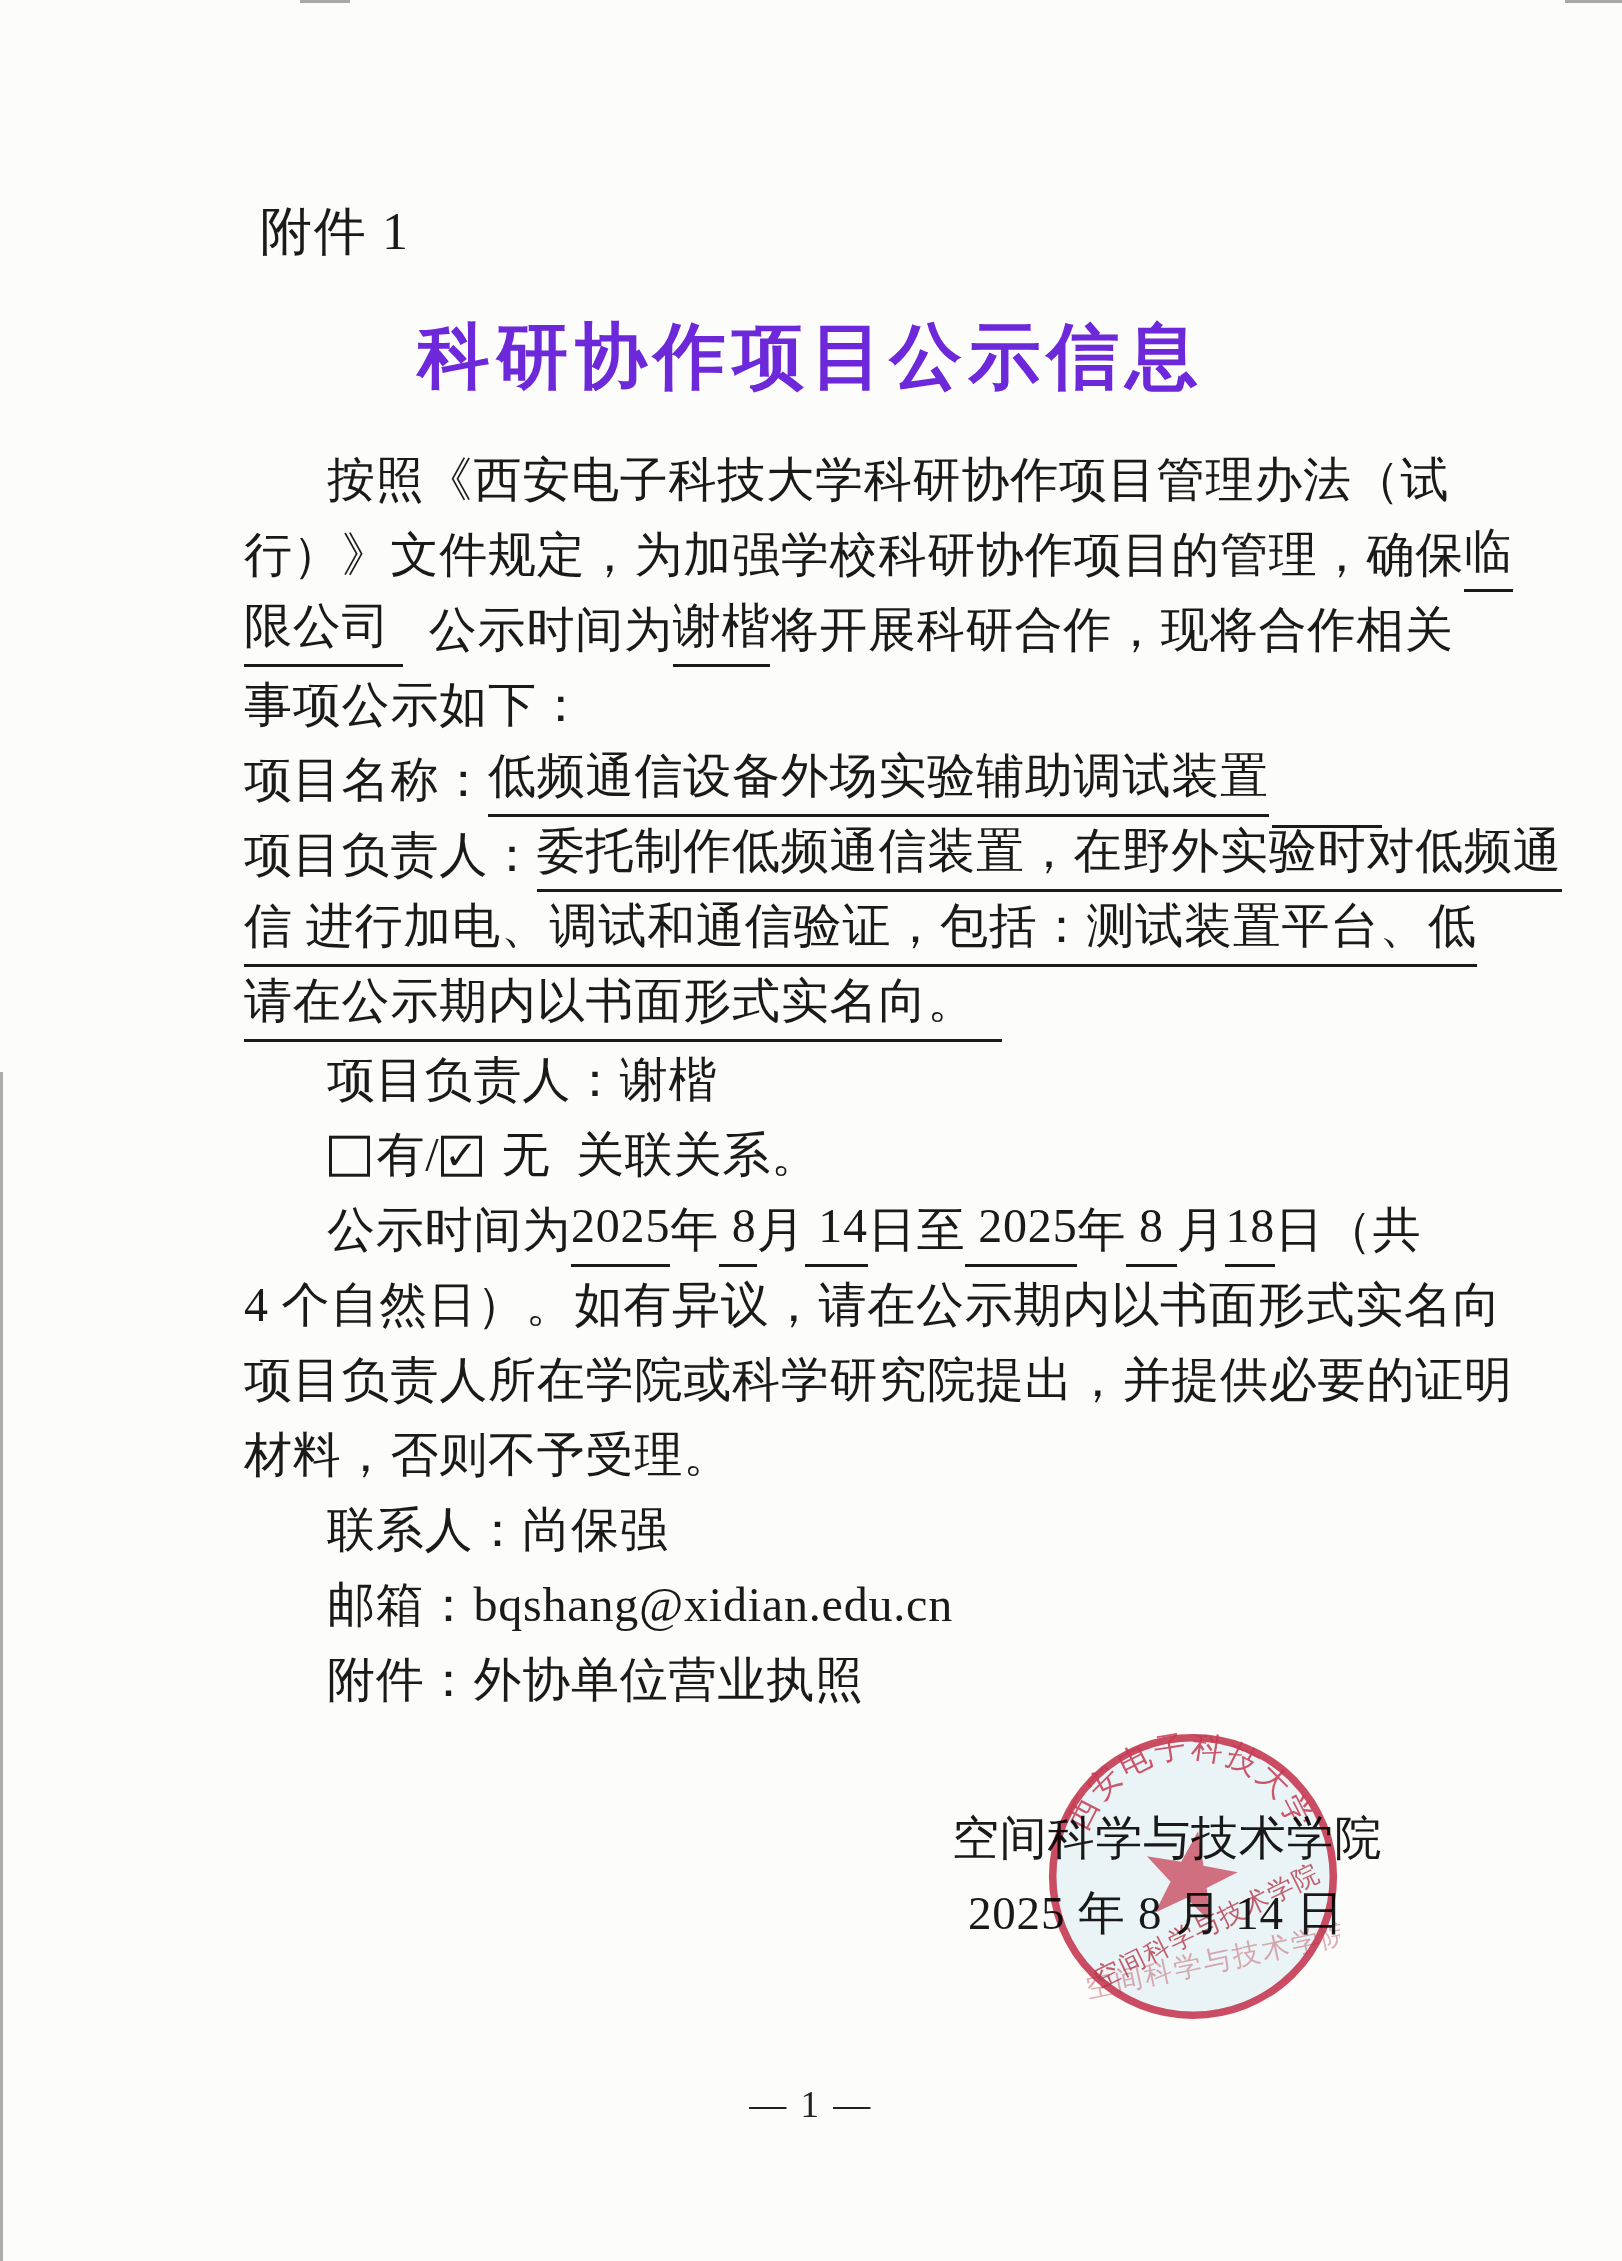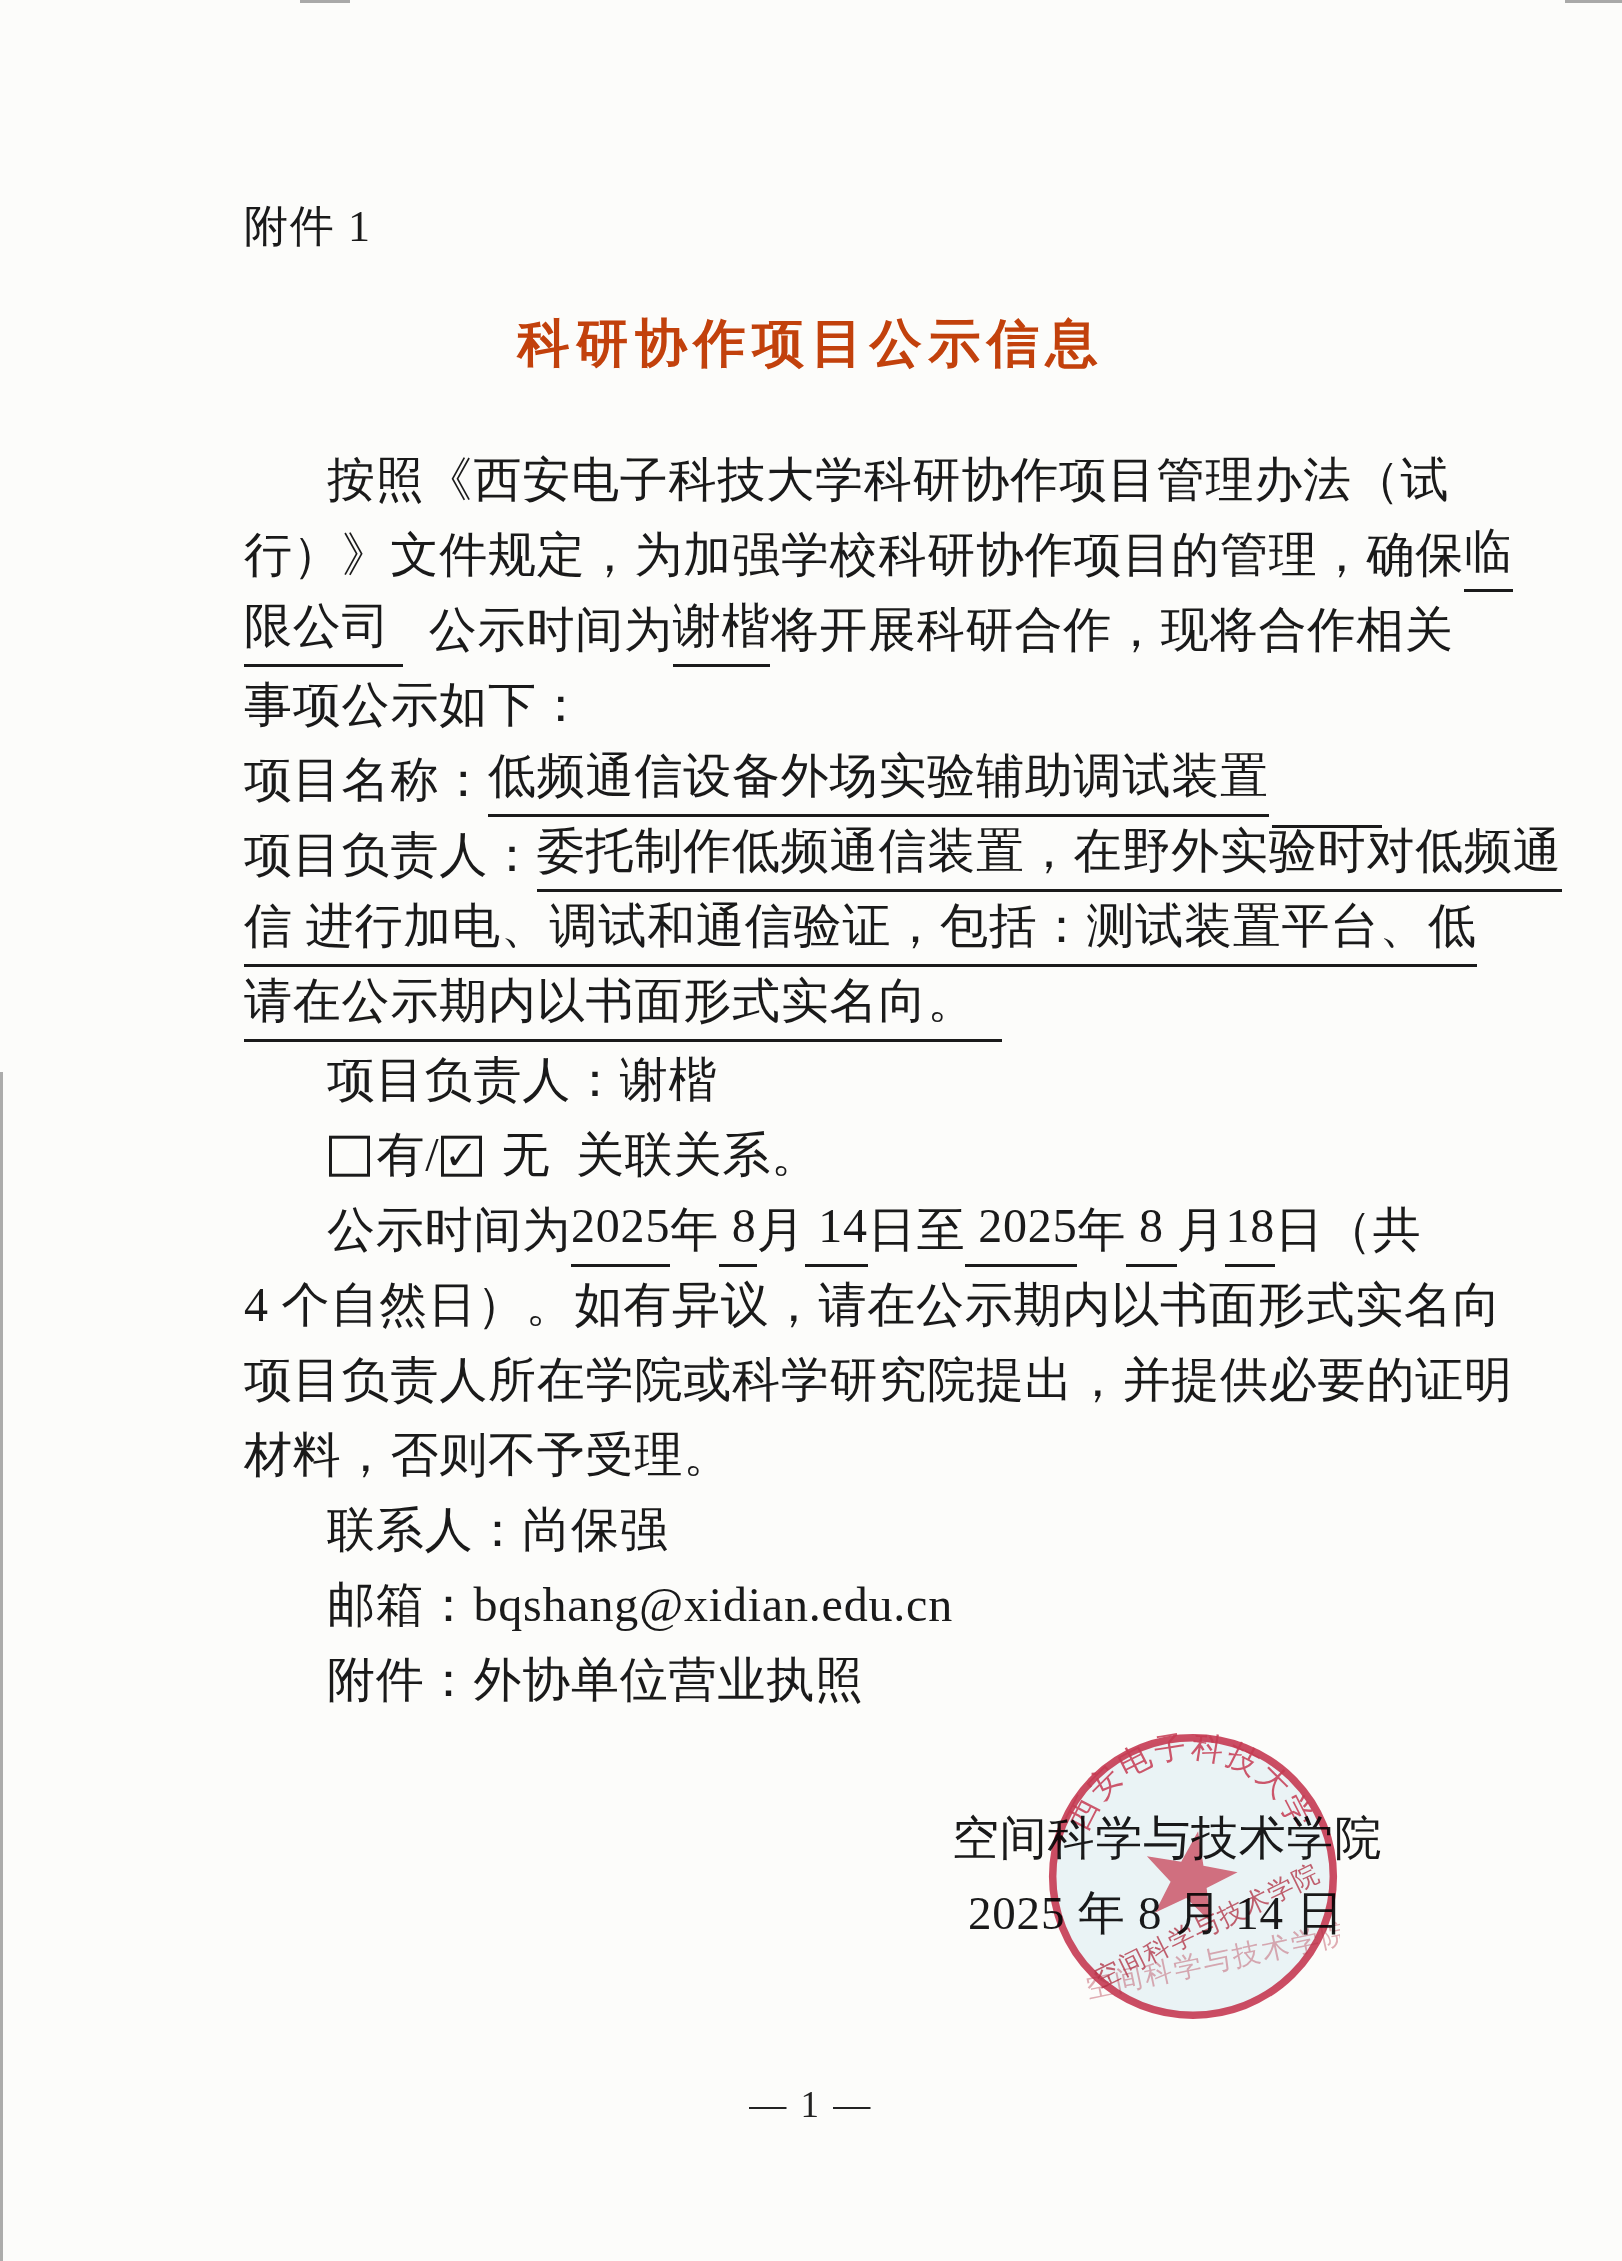--- a/index.html
+++ b/index.html
@@ -2,25 +2,25 @@
 <html style="font-size:13.4px"><head>
 <meta charset="utf-8">
 <style>
   html,body { margin:0; padding:0; background:#e8e8e6; }
   .page {
     position:relative; width:1622px; height:2261px;
     background:#fcfcfa; overflow:hidden;
     font-family:"Liberation Serif","DejaVu Serif",serif;
     color:#1a1a1a;
   }
-  .attachment { position:absolute; left:244px; top:197px; font-size:44px; letter-spacing:1.7px; }
+  .attachment { position:absolute; left:260px; top:197px; font-size:52px; letter-spacing:1.7px; }
   .doc-title {
     position:absolute; left:0; top:309px; width:100%;
-    text-align:center; font-size:52px; font-weight:bold;
-    letter-spacing:6.7px; color:#c2410c;
+    text-align:center; font-size:72px; font-weight:bold;
+    letter-spacing:6.7px; color:#6d28d9;
   }
   .body-text { position:absolute; left:244px; top:442px; width:1161px; font-size:48px; letter-spacing:0.8px; }
   .bline { display:flex; align-items:flex-end; height:75px; line-height:75px; white-space:pre; }
   .bline.indent { padding-left:83px; }
   .seg { white-space:pre; }
   .u { border-bottom:3.3px solid #1b1b1b; padding-bottom:0.8px; }
   .ufill { flex:1 1 auto; border-bottom:3.3px solid #1b1b1b; transform:translateY(11px); margin-left:3.3px; margin-right:23.4px; }
   .cbox {
     align-self:center; flex:0 0 auto; width:35px; height:35px;
     border:3.3px solid #1b1b1b; margin:0 6.7px 0 1.7px; transform:translateY(1.7px);

